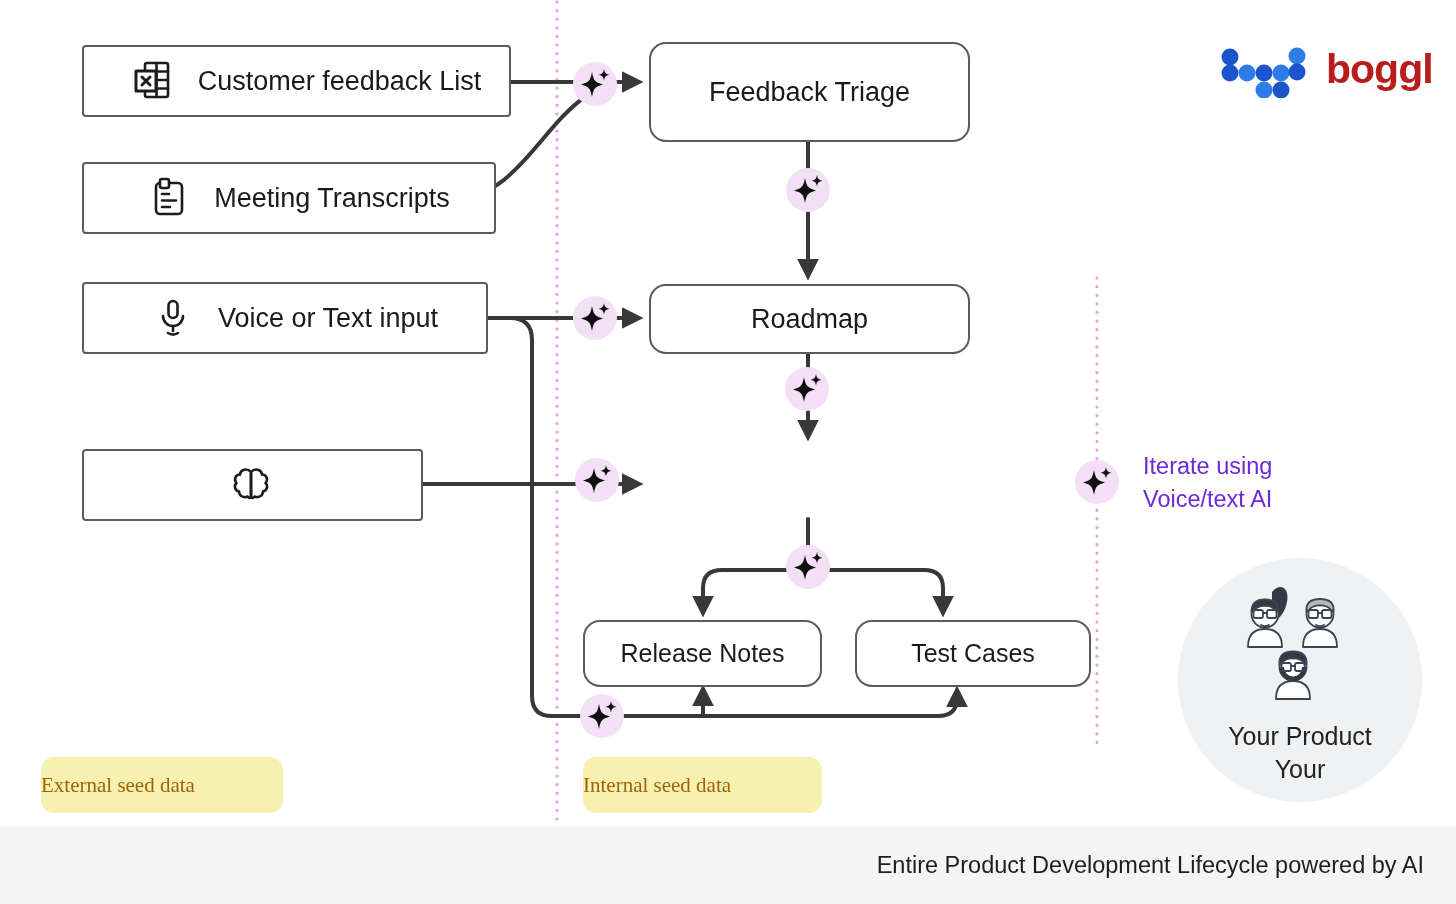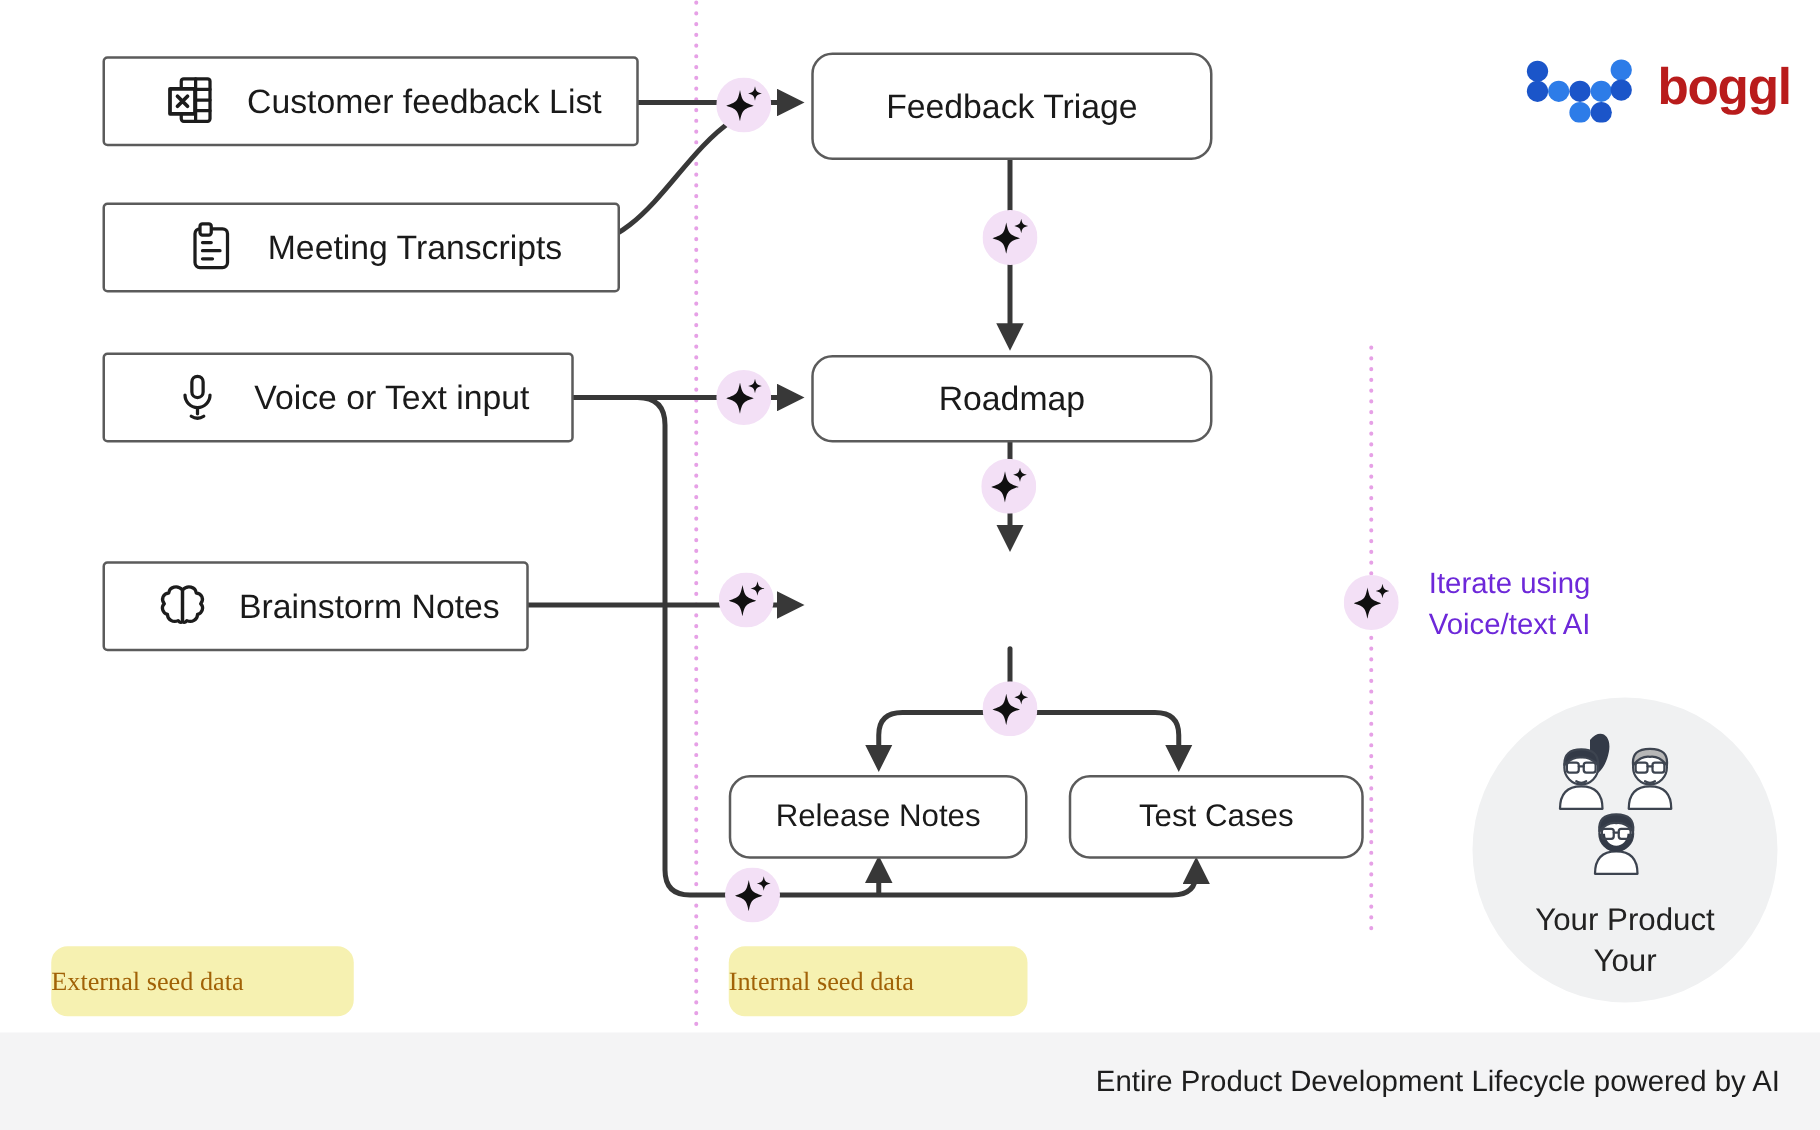--- a/index.html
+++ b/index.html
@@ -111,43 +111,42 @@
     <span class="icon">
       <svg width="42" height="42" viewBox="0 0 42 42" fill="none" stroke="#1c1c1c" stroke-width="2.6" stroke-linecap="round" stroke-linejoin="round">
         <rect x="8" y="6" width="26" height="31" rx="4"></rect>
         <rect x="12" y="2" width="9" height="9" rx="2" fill="#ffffff"></rect>
         <path d="M14,17 H21 M14,23.5 H28 M14,30 H22"></path>
       </svg>
     </span>
     <span>Meeting Transcripts</span>
   </div>
 
-  <div class="node src" style="left:41px;top:282px;width:377px;height:72px">
+  <div class="node src" style="left:41px;top:282px;width:406px;height:72px">
     <span class="icon">
       <svg width="42" height="42" viewBox="0 0 42 42" fill="none" stroke="#1c1c1c" stroke-width="2.6" stroke-linecap="round" stroke-linejoin="round">
         <rect x="16.5" y="4" width="9" height="17" rx="4.5"></rect>
         <path d="M11,19 a10,10 0 0 0 20,0"></path>
         <path d="M21,29 V34"></path>
         <path d="M16,36 q5,3.2 10,0"></path>
       </svg>
     </span>
     <span>Voice or Text input</span>
   </div>
 
   <div class="node src" style="left:41px;top:449px;width:341px;height:72px">
     <span class="icon">
       <svg width="42" height="42" viewBox="0 0 42 42" fill="none" stroke="#1c1c1c" stroke-width="2.6" stroke-linecap="round" stroke-linejoin="round">
         <path d="M21,8 C17,3.5 10.5,5.5 10,10.5 C5.5,10.5 3.5,15.5 6.5,19 C3.5,21.5 5,26.5 9,27.5 C9,31.5 13.5,34.5 17.5,32.5 C19.5,35 21,34 21,31.5 Z"></path>
         <path d="M21,8 C25,3.5 31.5,5.5 32,10.5 C36.5,10.5 38.5,15.5 35.5,19 C38.5,21.5 37,26.5 33,27.5 C33,31.5 28.5,34.5 24.5,32.5 C22.5,35 21,34 21,31.5 Z"></path>
       </svg>
     </span>
-    <span>Brainstorm Notes</span>
-  </div>
-
-  <div class="node" style="left:649px;top:42px;width:321px;height:86px">
+  </div>
+
+  <div class="node" style="left:649px;top:42px;width:321px;height:100px">
     <span>Feedback Triage</span>
   </div>
   <div class="node" style="left:649px;top:284px;width:321px;height:70px">
     <span>Roadmap</span>
   </div>
   <div class="node small-node" style="left:583px;top:620px;width:239px;height:67px">
     <span>Release Notes</span>
   </div>
   <div class="node small-node" style="left:855px;top:620px;width:236px;height:67px">
     <span>Test Cases</span>

